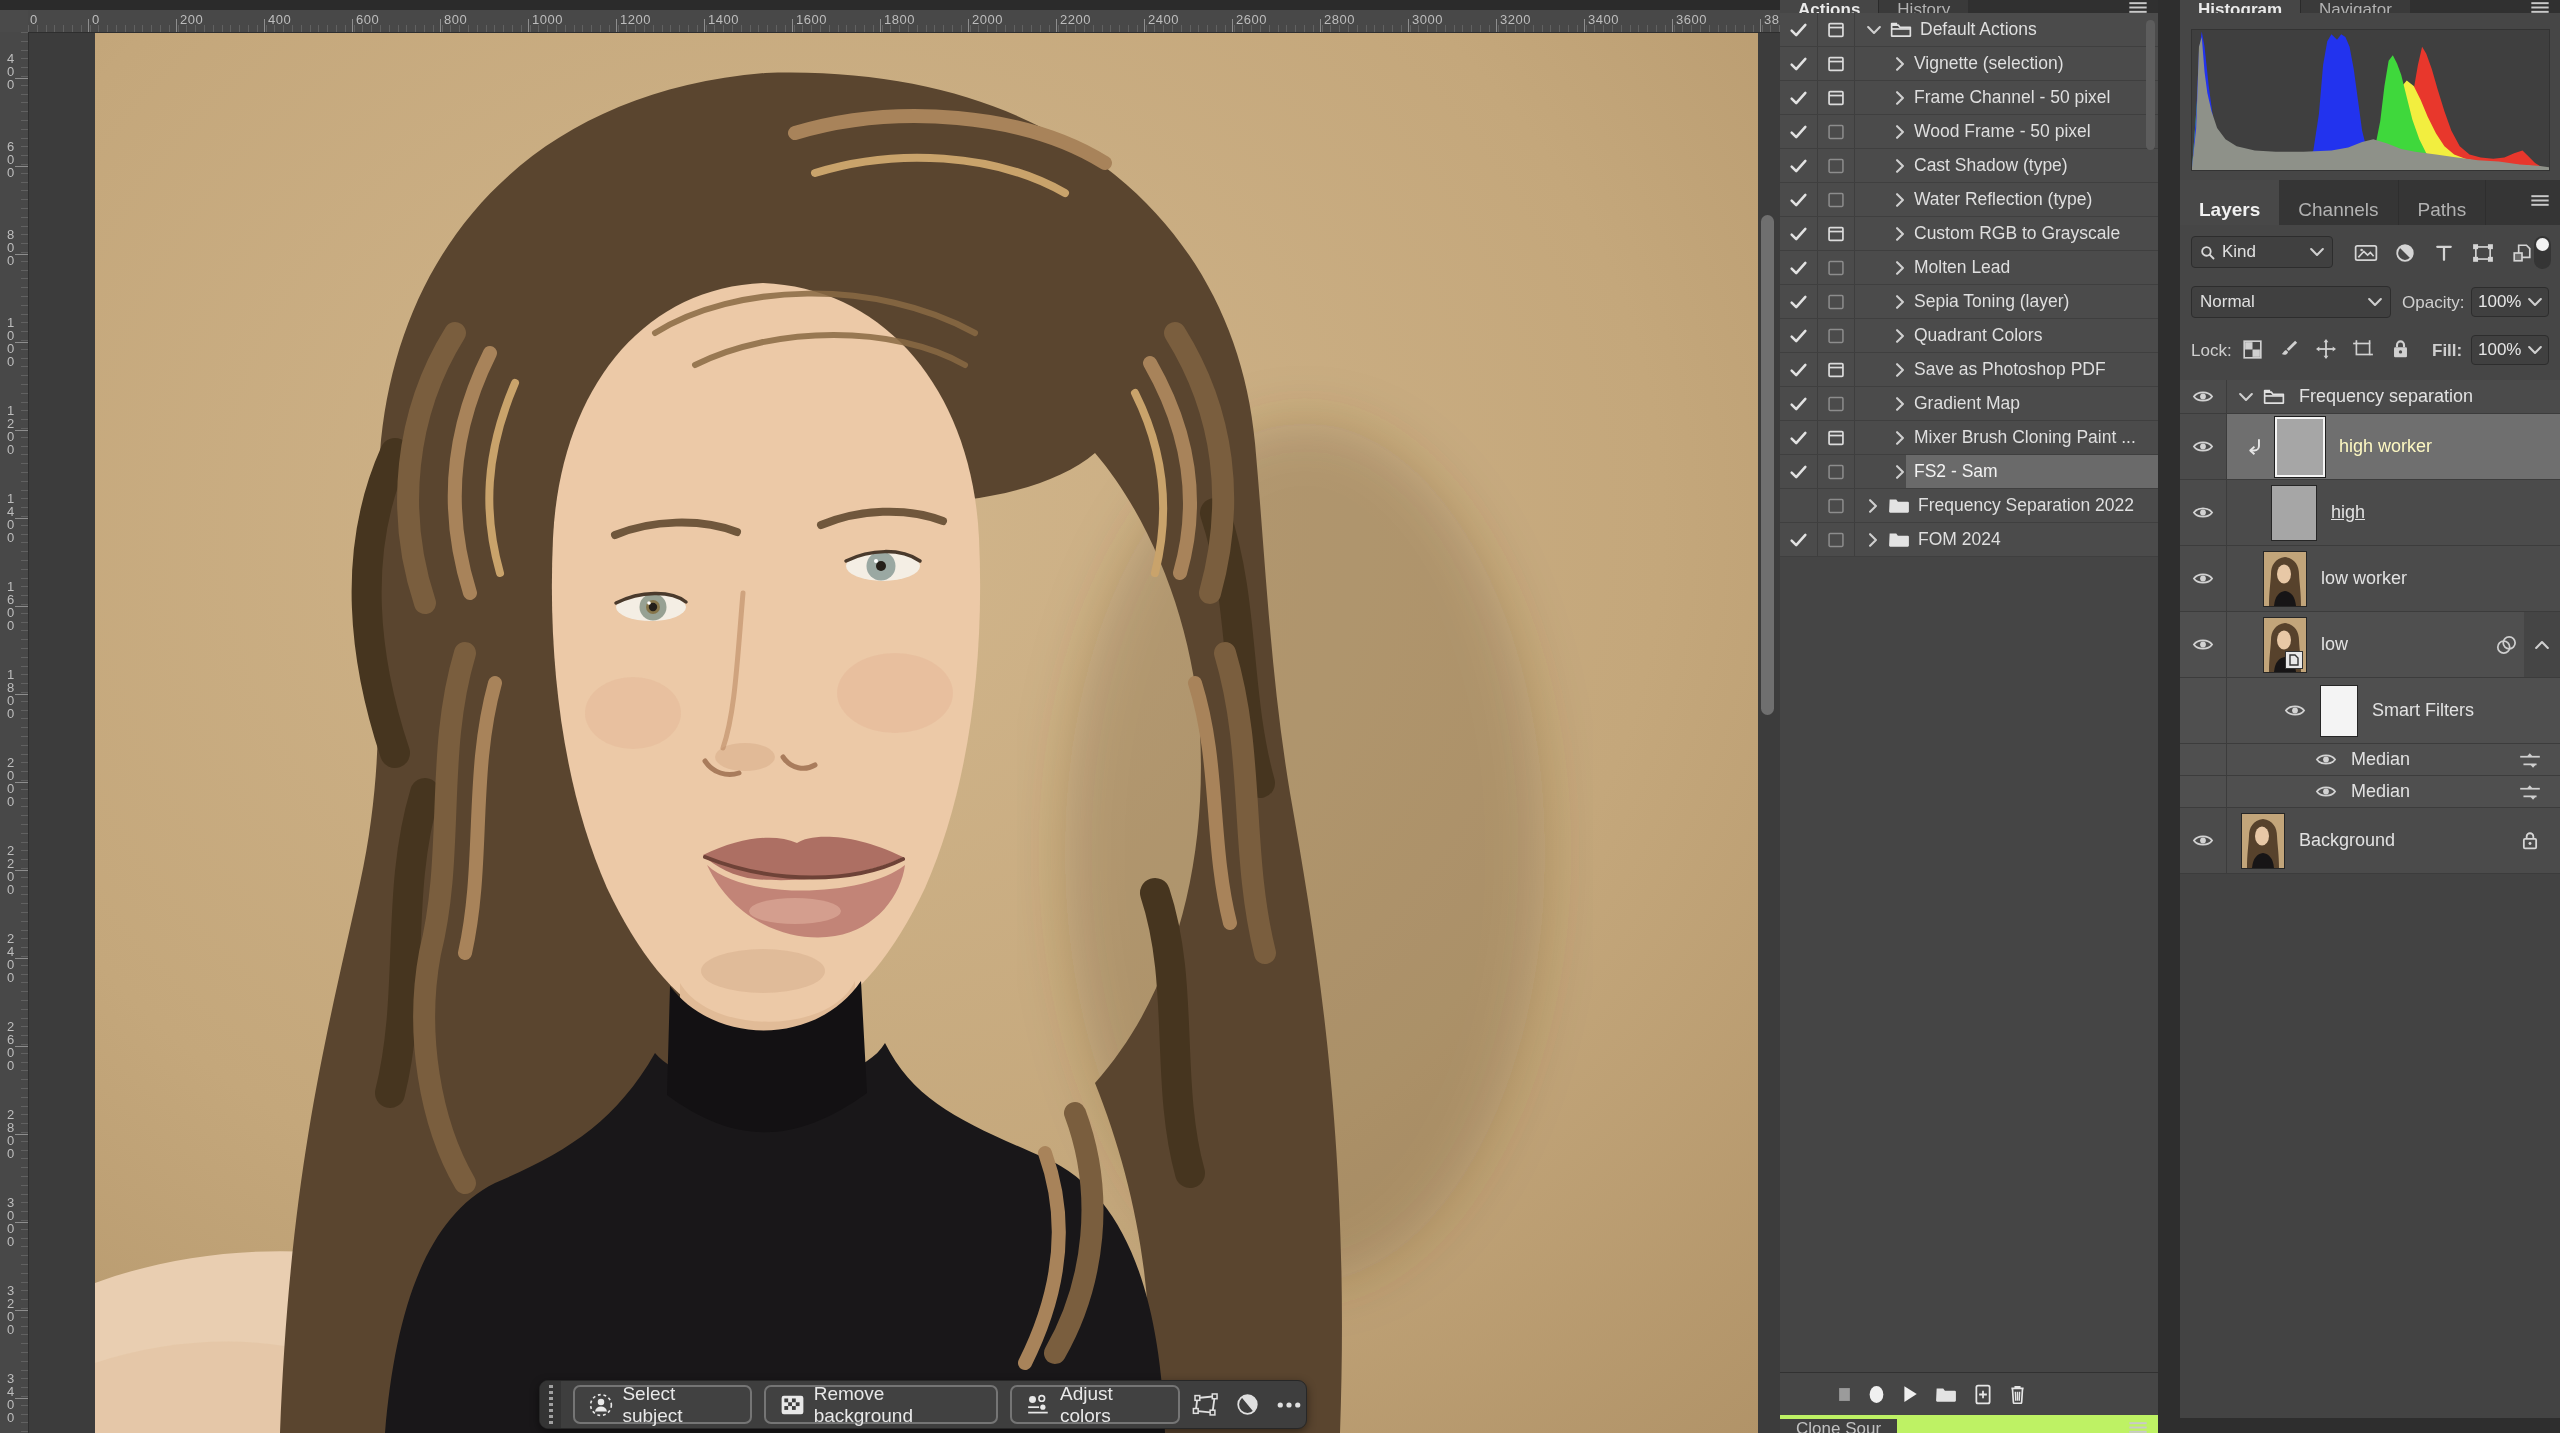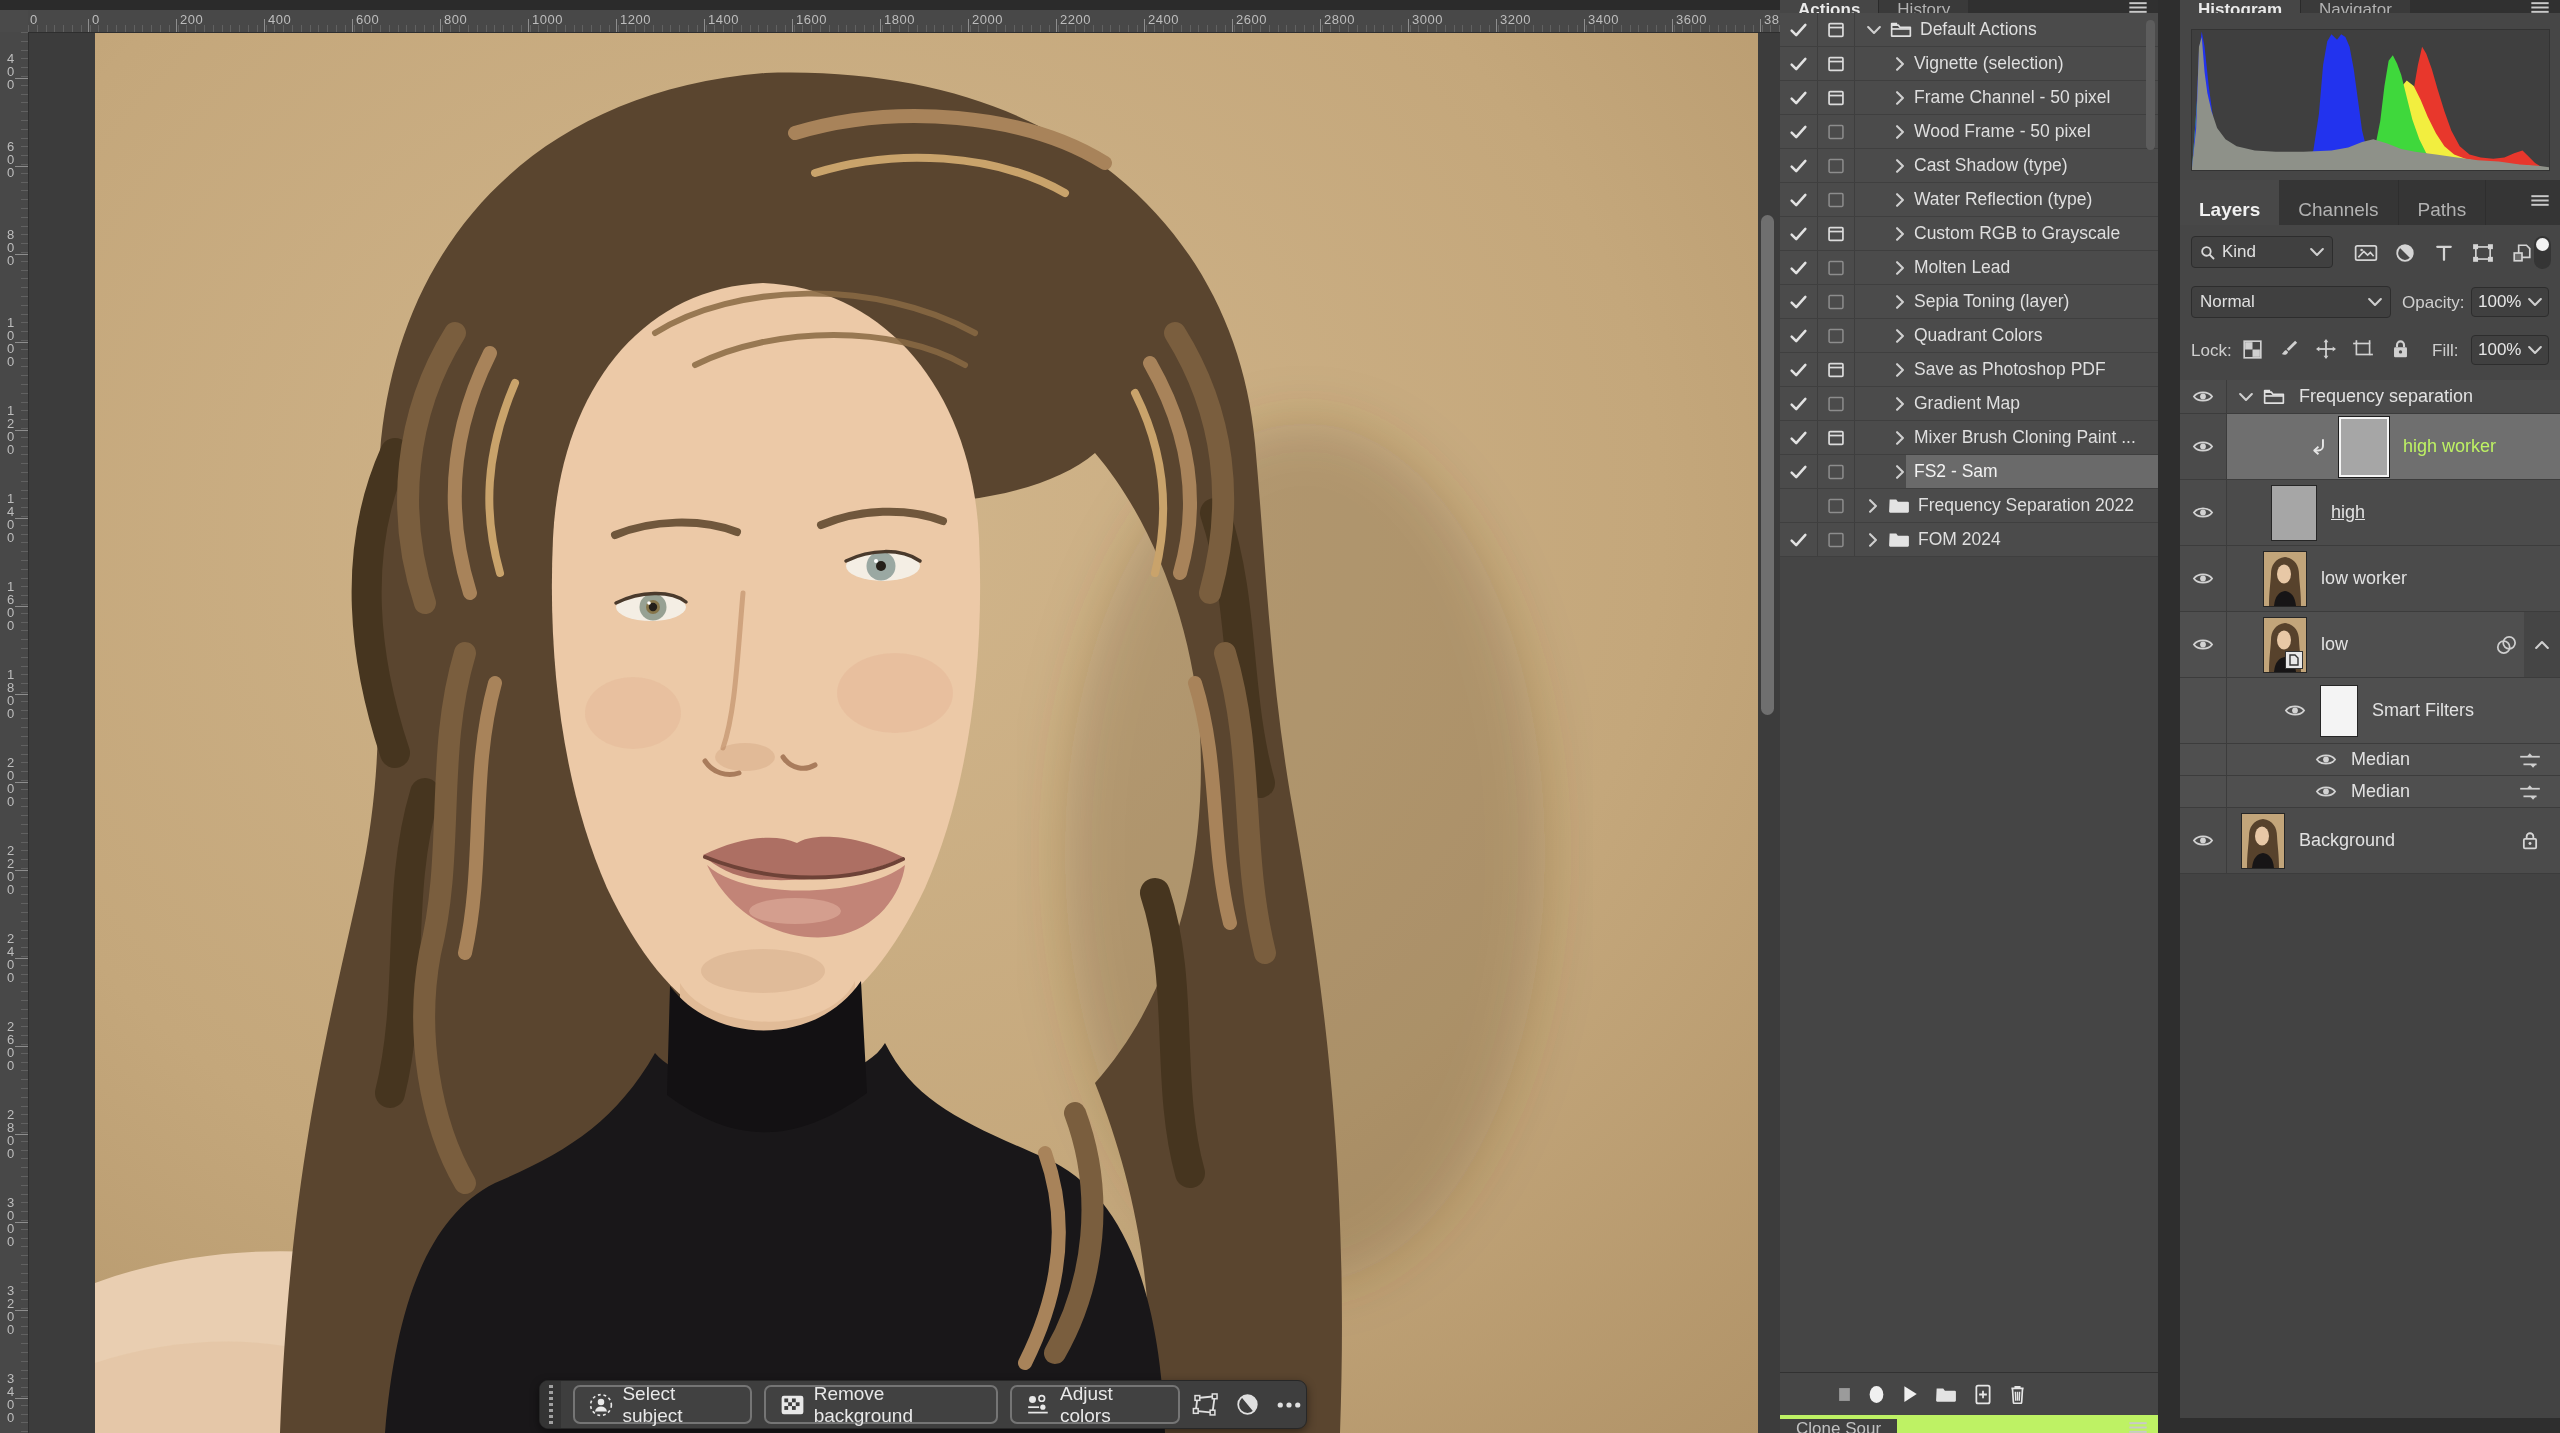--- a/index.html
+++ b/index.html
@@ -88,21 +88,21 @@
   .fic{position:absolute;top:3px;width:28px;height:28px;display:flex;align-items:center;justify-content:center;color:#d4d4d4;}
   #filter-toggle{position:absolute;right:9px;top:0px;width:17px;height:33px;background:#353535;border-radius:9px;}
   #filter-toggle i{position:absolute;left:2px;top:2px;width:13px;height:13px;border-radius:50%;background:#f2f2f2;}
 
   
   #layers-list{position:absolute;left:0;top:380px;width:380px;}
   .lrow{display:flex;border-bottom:1px solid #3c3c3c;background:#4b4b4b;align-items:stretch;}
   .lrow.blk{background:#4f4f4f;}
   .eyecell{width:46px;border-right:1px solid #3c3c3c;display:flex;align-items:center;justify-content:center;flex:none;}
   .lcontent{flex:1;position:relative;display:flex;align-items:center;color:#e2e2e2;font-size:18px;}
-  .lrow.sel .lcontent{background:#6f6f6f;color:#bef264;justify-content:center;}
+  .lrow.sel .lcontent{background:#6f6f6f;color:#fef9c3;}
   .lthumb{background:#a6a6a6;border:1px solid #262626;flex:none;position:relative;}
   .lthumb.selth{border:2px solid #f5f5f5;box-shadow:0 0 0 1px #1e1e1e;}
   .lthumb svg{display:block;width:100%;height:100%;}
   .lname{margin-left:14px;white-space:nowrap;}
   .lname.u{text-decoration:underline;}
   #layers-fill{position:absolute;left:0;width:380px;background:#434343;}
   #layers-partial{position:absolute;left:0;top:1418px;width:380px;height:15px;background:#2e2e2e;}
   .rstrip{position:absolute;right:0;top:0;bottom:0;width:36px;background:#454545;display:flex;align-items:center;justify-content:center;}
 </style>
 </head>
@@ -1044,21 +1044,21 @@
                 <line x1="16" y1="14" x2="19" y2="14"></line>
               </g>
             </svg>
           </span><span class="fic" style="left: 206px; top: 110px;">
             <svg width="17" height="20" viewBox="0 0 14 17">
               <rect x="1.5" y="7" width="11" height="8.5" rx="1" fill="#d0d0d0"></rect>
               <path d="M4 7 V5 a3 3 0 0 1 6 0 v2" fill="none" stroke="#d0d0d0" stroke-width="1.8"></path>
               <circle cx="7" cy="11" r="1.4" fill="#4a4a4a"></circle>
             </svg>
           </span></span>
-      <span class="ctl-label" style="left:252px;top:116px;">Fill:</span>
+      <span class="ctl-label" style="left:252px;top:116px;font-weight:bold;">Fill:</span>
       <div class="valbox" style="left:291px;top:110px;">
         <span>100%</span>
         <span class="sp"></span>
           <span class="ic">
             <svg width="14" height="10" viewBox="0 0 12 8">
               <path d="M1 1.5 L6 6.5 L11 1.5" fill="none" stroke="#cfcfcf" stroke-width="1.8" stroke-linecap="round" stroke-linejoin="round"></path>
             </svg>
           </span>
       </div>
     </div>

